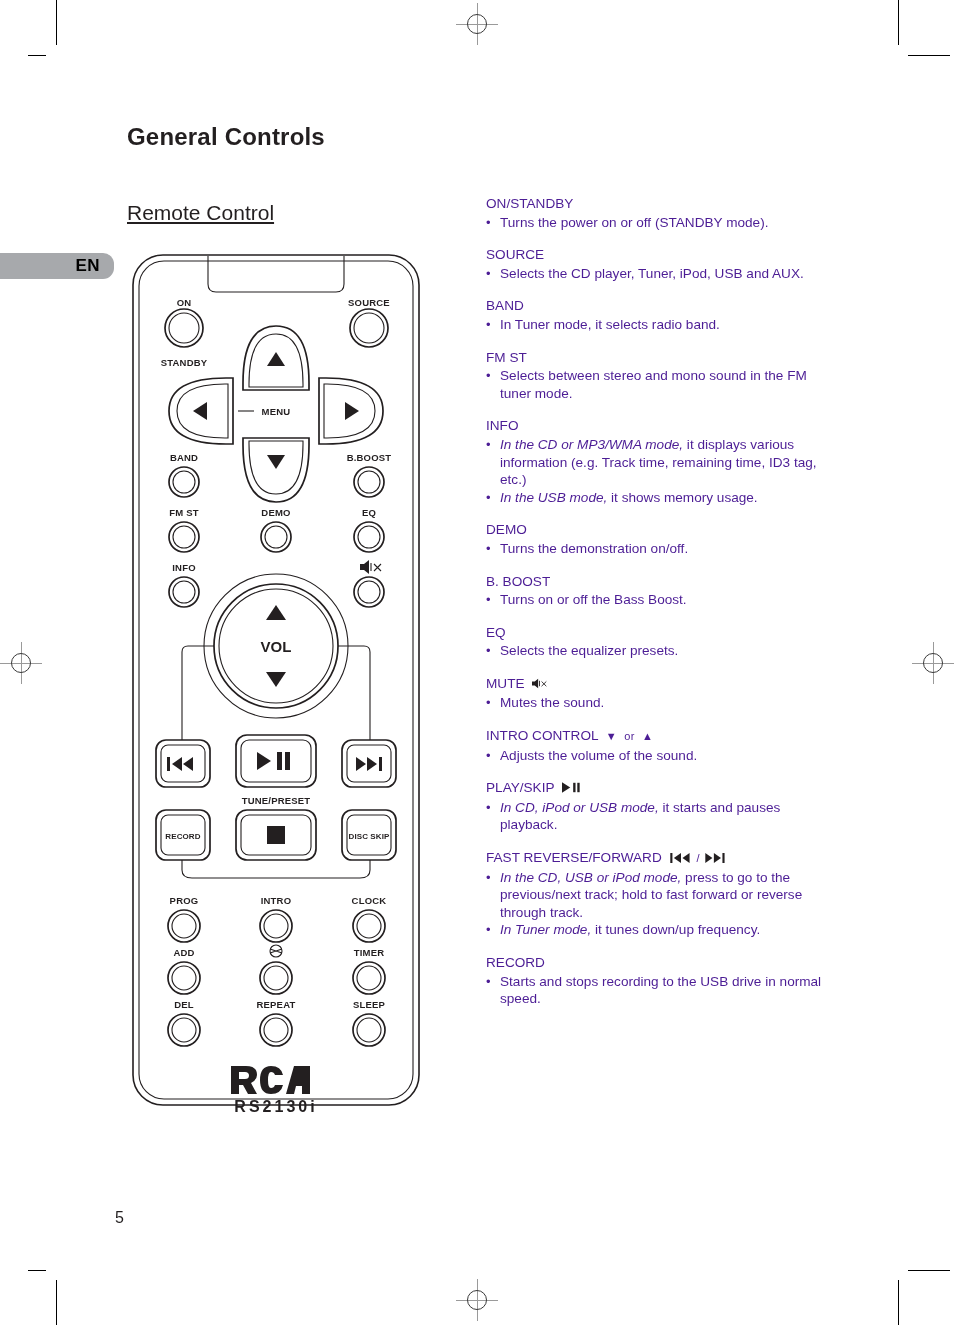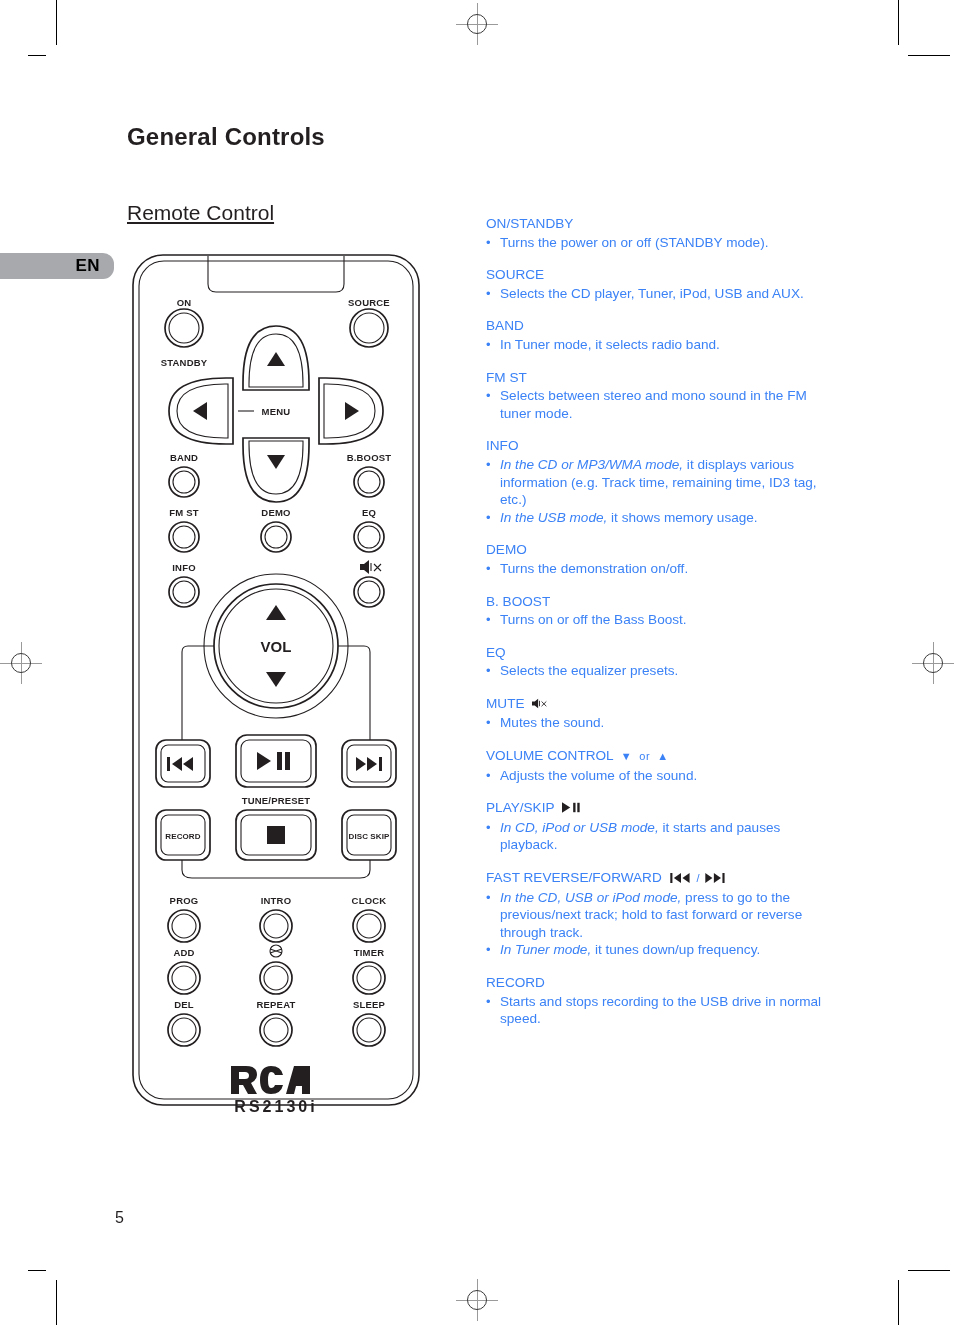--- a/index.html
+++ b/index.html
@@ -77,25 +77,25 @@
   .page-num {
     position: absolute;
     font-size: 16px;
     color: #231f20;
   }
 
   
   .text-col {
     position: absolute;
     left: 486px;
-    top: 215px;
+    top: 195px;
     width: 352px;
     font-size: 13.6px;
     line-height: 17.6px;
-    color: #3b82f6;
+    color: #4c1d95;
   }
   .blk { margin-bottom: 15px; }
   .blk:last-child { margin-bottom: 0; }
   .blk-title {
     white-space: nowrap;
     margin-bottom: 1px;
   }
   .blk-title .ic { font-size: 11px; letter-spacing: 0.5px; }
   .bullet-row {
     display: flex;
@@ -422,21 +422,21 @@
         <div class="blk-title"><span>MUTE</span><span class="ic">&nbsp;&nbsp;<svg width="15" height="11" viewBox="0 0 22 14" style="vertical-align:-1px">
               <path fill="#231f20" d="M0 4h4l5-4v14l-5-4H0z"></path>
               <path stroke="#231f20" stroke-width="1.3" fill="none" d="M11 3v8M14 4l7 7M21 4l-7 7"></path>
             </svg></span></div>
         <div class="bullet-row">
           <span class="bullet-dot">•</span>
           <span class="bullet-txt">Mutes the sound.</span>
         </div>
       </div>
       <div class="blk">
-        <div class="blk-title"><span>VOLUME CONTROL</span><span class="ic">&nbsp;&nbsp;<span>▼</span>&nbsp; <span style="font-weight:normal">or</span>&nbsp; <span>▲</span></span></div>
+        <div class="blk-title"><span>INTRO CONTROL</span><span class="ic">&nbsp;&nbsp;<span>▼</span>&nbsp; <span style="font-weight:normal">or</span>&nbsp; <span>▲</span></span></div>
         <div class="bullet-row">
           <span class="bullet-dot">•</span>
           <span class="bullet-txt">Adjusts the volume of the sound.</span>
         </div>
       </div>
       <div class="blk">
         <div class="blk-title"><span>PLAY/SKIP</span><span class="ic">&nbsp;&nbsp;<svg width="20" height="11" viewBox="0 0 34 18" style="vertical-align:-1px">
               <polygon fill="#231f20" points="0,0 0,18 14,9"></polygon>
               <rect fill="#231f20" x="19" y="1" width="4" height="16"></rect>
               <rect fill="#231f20" x="26" y="1" width="4" height="16"></rect>

